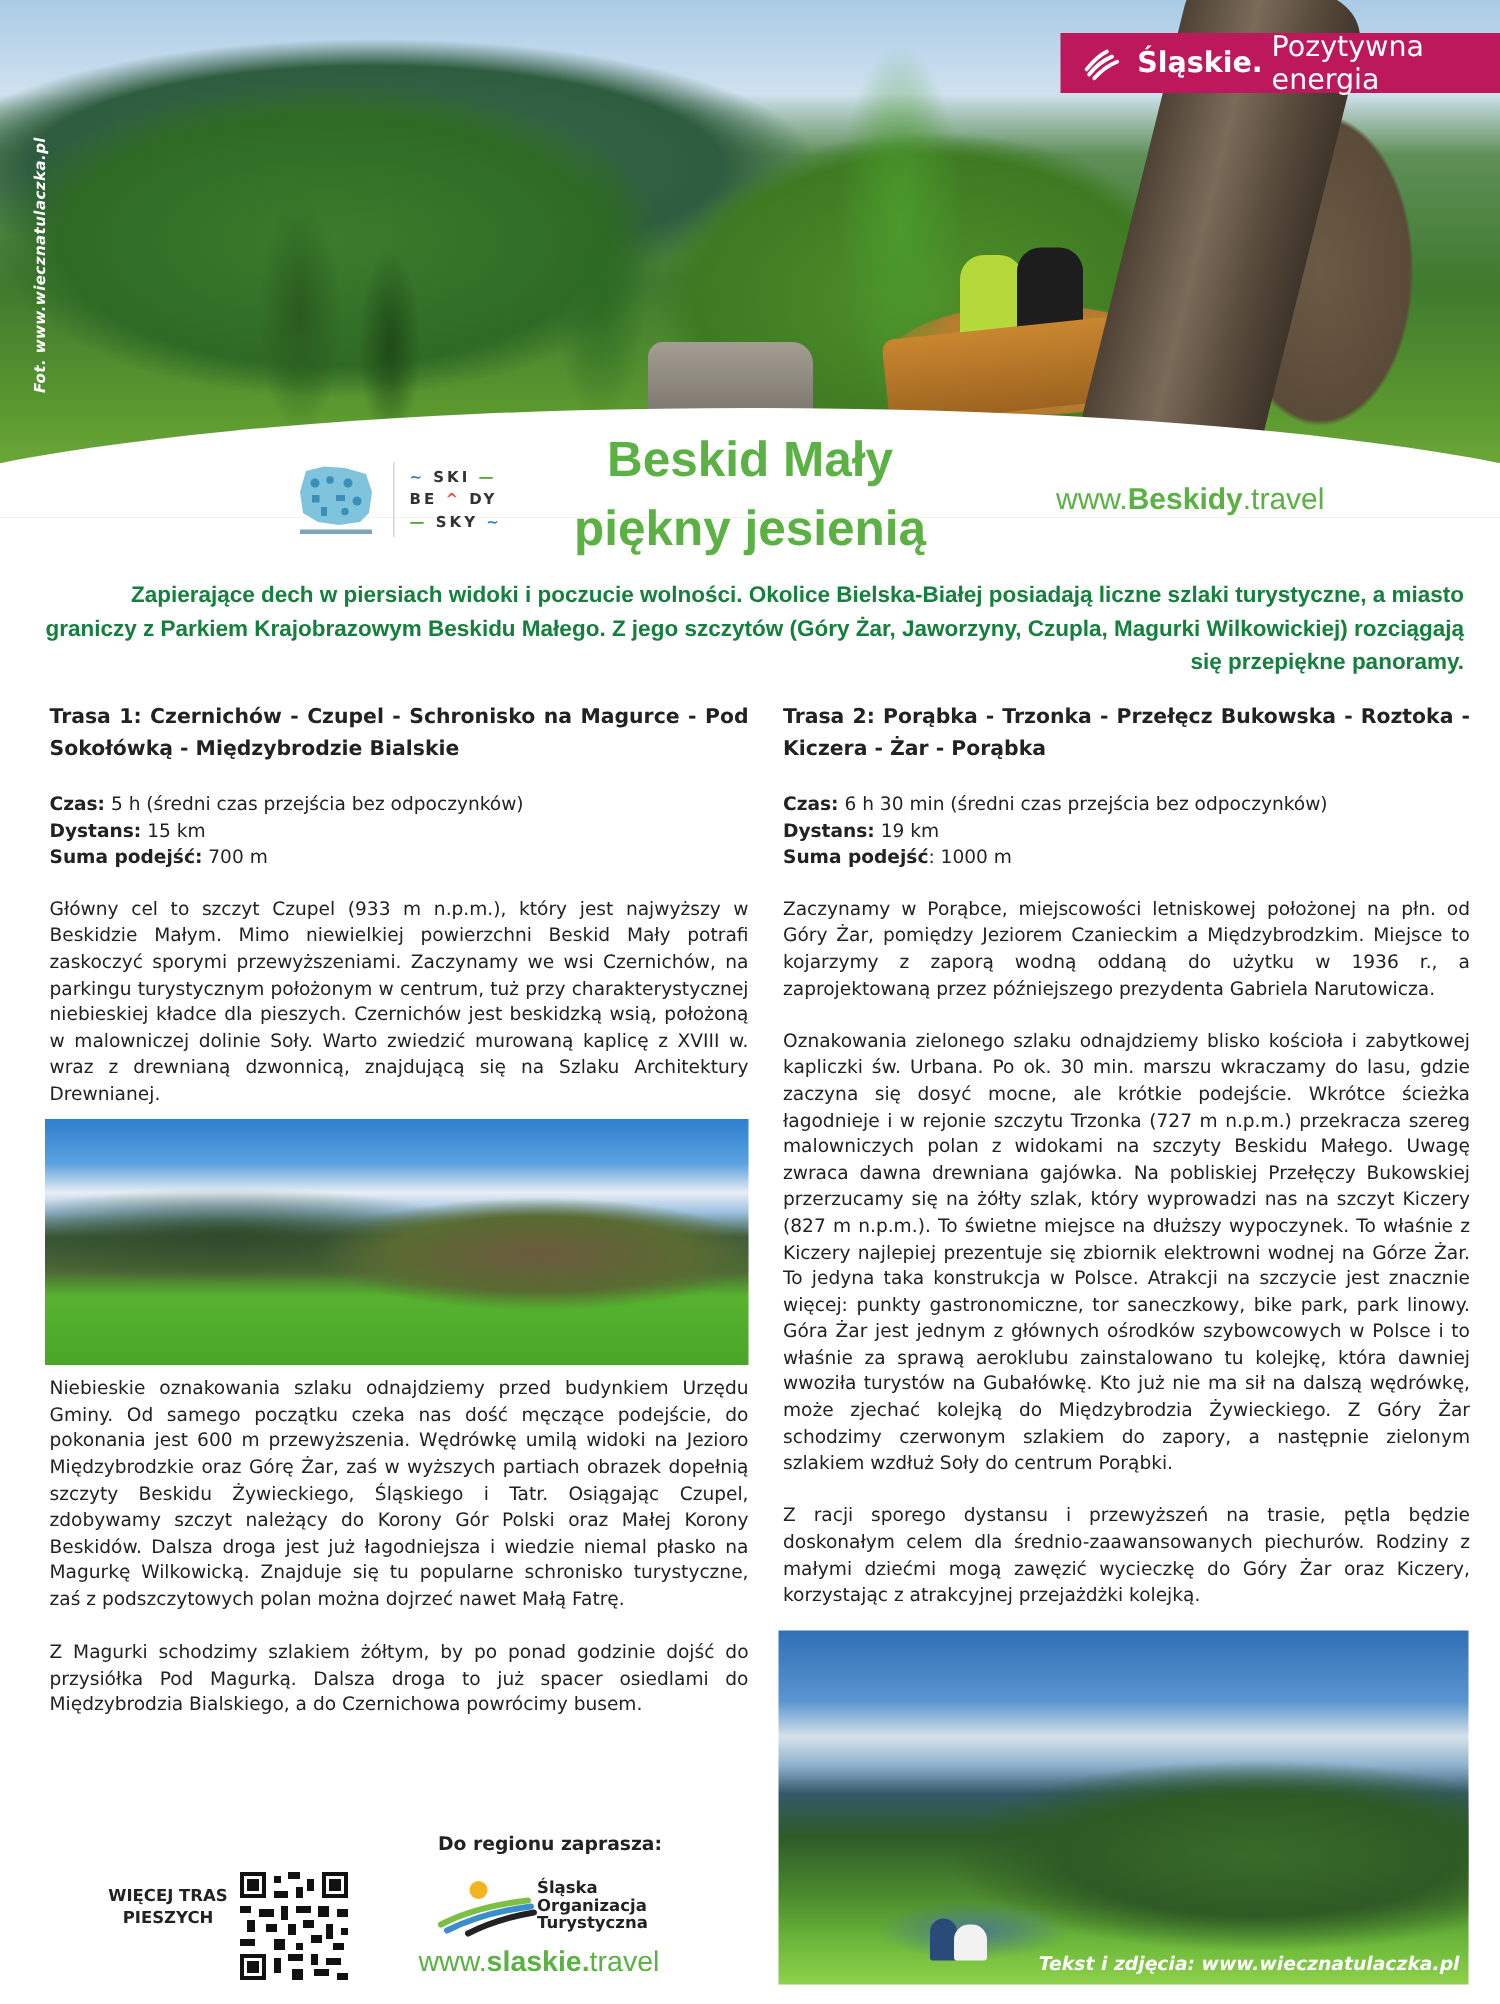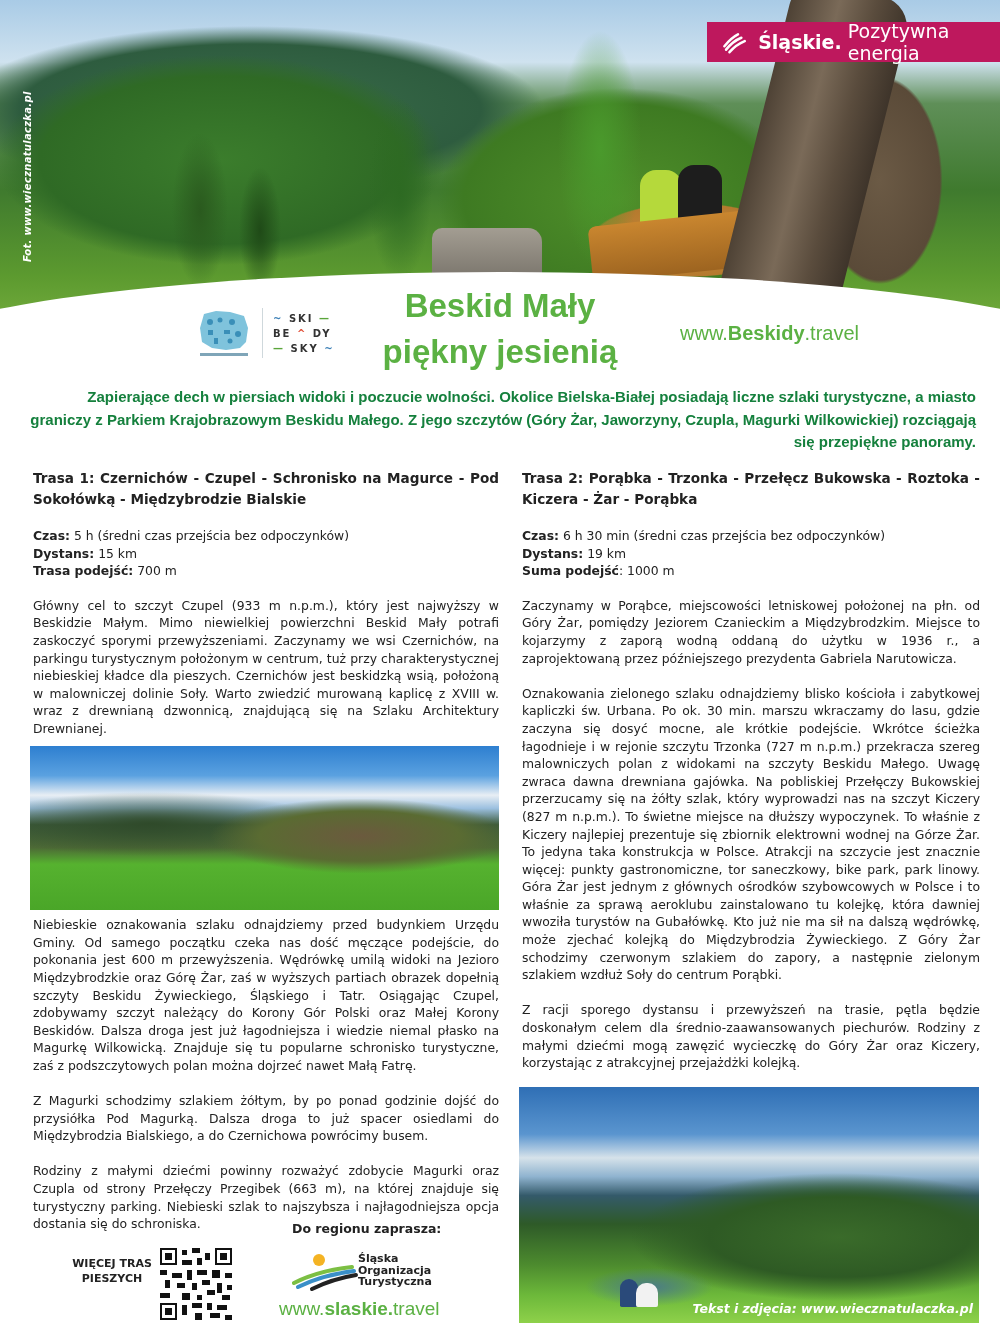--- a/index.html
+++ b/index.html
@@ -52,21 +52,21 @@
   .logo-group { position: absolute; left: 196px; top: 305px; height: 56px; display: flex; align-items: center; }
   .poland-map { width: 56px; height: 50px; position: relative; }
   .logo-divider { width: 1px; height: 50px; background: #cfd8dc; margin: 0 10px; }
   .skibedy { font-size: 10px; font-weight: bold; letter-spacing: 2px; line-height: 15px; color: #333; }
   .skibedy .blue { color: #3b7fb6; }
   .skibedy .green { color: #5aa53a; }
   .skibedy .red { color: #e2513a; }
 
   .main-title { position: absolute; left: 340px; top: 283px; width: 320px; text-align: center;
     color: #5bb143; font-weight: bold; font-size: 33px; line-height: 46px; font-family: "Liberation Sans", sans-serif; }
-  .site-link { position: absolute; left: 680px; top: 322px; color: #5bb143; font-size: 20px; font-family: "Liberation Sans", sans-serif; }
+  .site-link { position: absolute; left: 704px; top: 322px; color: #5bb143; font-size: 20px; font-family: "Liberation Sans", sans-serif; }
   .site-link b { font-weight: bold; }
 
   .lead { position: absolute; left: 24px; top: 386px; width: 952px; text-align: right;
     color: #15803d; font-weight: bold; font-size: 15px; line-height: 22.5px; font-family: "Liberation Sans", sans-serif; }
 
   
   .col { position: absolute; top: 468px; width: 466px; font-size: 12.4px; line-height: 17.6px; color: #222; }
   .col-left { left: 33px; }
   .col-right { left: 522px; width: 458px; }
   .route-title { font-weight: bold; font-size: 13.6px; line-height: 21px; text-align: justify; text-align-last: left; margin-bottom: 17px; }
@@ -156,27 +156,26 @@
   <span>www.</span><b>Beskidy</b><span>.travel</span>
 </div>
 
 <p class="lead">Zapierające dech w piersiach widoki i poczucie wolności. Okolice Bielska-Białej posiadają liczne szlaki turystyczne, a miasto graniczy z Parkiem Krajobrazowym Beskidu Małego. Z jego szczytów (Góry Żar, Jaworzyny, Czupla, Magurki Wilkowickiej) rozciągają się przepiękne panoramy.</p>
 
 <div class="col col-left">
   <h2 class="route-title">Trasa 1: Czernichów - Czupel - Schronisko na Magurce - Pod Sokołówką - Międzybrodzie Bialskie</h2>
   <div class="stats">
     <div class="stat-row"><b>Czas:</b><span> 5 h (średni czas przejścia bez odpoczynków)</span></div>
     <div class="stat-row"><b>Dystans:</b><span> 15 km</span></div>
-    <div class="stat-row"><b>Trasa podejść:</b><span> 700 m</span></div>
+    <div class="stat-row"><b>Suma podejść:</b><span> 700 m</span></div>
   </div>
   <p class="para">Główny cel to szczyt Czupel (933 m n.p.m.), który jest najwyższy w Beskidzie Małym. Mimo niewielkiej powierzchni Beskid Mały potrafi zaskoczyć sporymi przewyższeniami. Zaczynamy we wsi Czernichów, na parkingu turystycznym położonym w centrum, tuż przy charakterystycznej niebieskiej kładce dla pieszych. Czernichów jest beskidzką wsią, położoną w malowniczej dolinie Soły. Warto zwiedzić murowaną kaplicę z XVIII w. wraz z drewnianą dzwonnicą, znajdującą się na Szlaku Architektury Drewnianej.</p>
   <div class="photo photo-left"></div>
   <p class="para">Niebieskie oznakowania szlaku odnajdziemy przed budynkiem Urzędu Gminy. Od samego początku czeka nas dość męczące podejście, do pokonania jest 600 m przewyższenia. Wędrówkę umilą widoki na Jezioro Międzybrodzkie oraz Górę Żar, zaś w wyższych partiach obrazek dopełnią szczyty Beskidu Żywieckiego, Śląskiego i Tatr. Osiągając Czupel, zdobywamy szczyt należący do Korony Gór Polski oraz Małej Korony Beskidów. Dalsza droga jest już łagodniejsza i wiedzie niemal płasko na Magurkę Wilkowicką. Znajduje się tu popularne schronisko turystyczne, zaś z podszczytowych polan można dojrzeć nawet Małą Fatrę.</p>
   <p class="para">Z Magurki schodzimy szlakiem żółtym, by po ponad godzinie dojść do przysiółka Pod Magurką. Dalsza droga to już spacer osiedlami do Międzybrodzia Bialskiego, a do Czernichowa powrócimy busem.</p>
-  <p class="para">Rodziny z małymi dziećmi powinny rozważyć zdobycie Magurki oraz Czupla od strony Przełęczy Przegibek (663 m), na której znajduje się turystyczny parking. Niebieski szlak to najszybsza i najłagodniejsza opcja dostania się do schroniska.</p>
 </div>
 
 <div class="col col-right">
   <h2 class="route-title">Trasa 2: Porąbka - Trzonka - Przełęcz Bukowska - Roztoka - Kiczera - Żar - Porąbka</h2>
   <div class="stats">
     <div class="stat-row"><b>Czas:</b><span> 6 h 30 min (średni czas przejścia bez odpoczynków)</span></div>
     <div class="stat-row"><b>Dystans:</b><span> 19 km</span></div>
     <div class="stat-row"><b>Suma podejść</b><span>: 1000 m</span></div>
   </div>
   <p class="para">Zaczynamy w Porąbce, miejscowości letniskowej położonej na płn. od Góry Żar, pomiędzy Jeziorem Czanieckim a Międzybrodzkim. Miejsce to kojarzymy z zaporą wodną oddaną do użytku w 1936 r., a zaprojektowaną przez późniejszego prezydenta Gabriela Narutowicza.</p>

